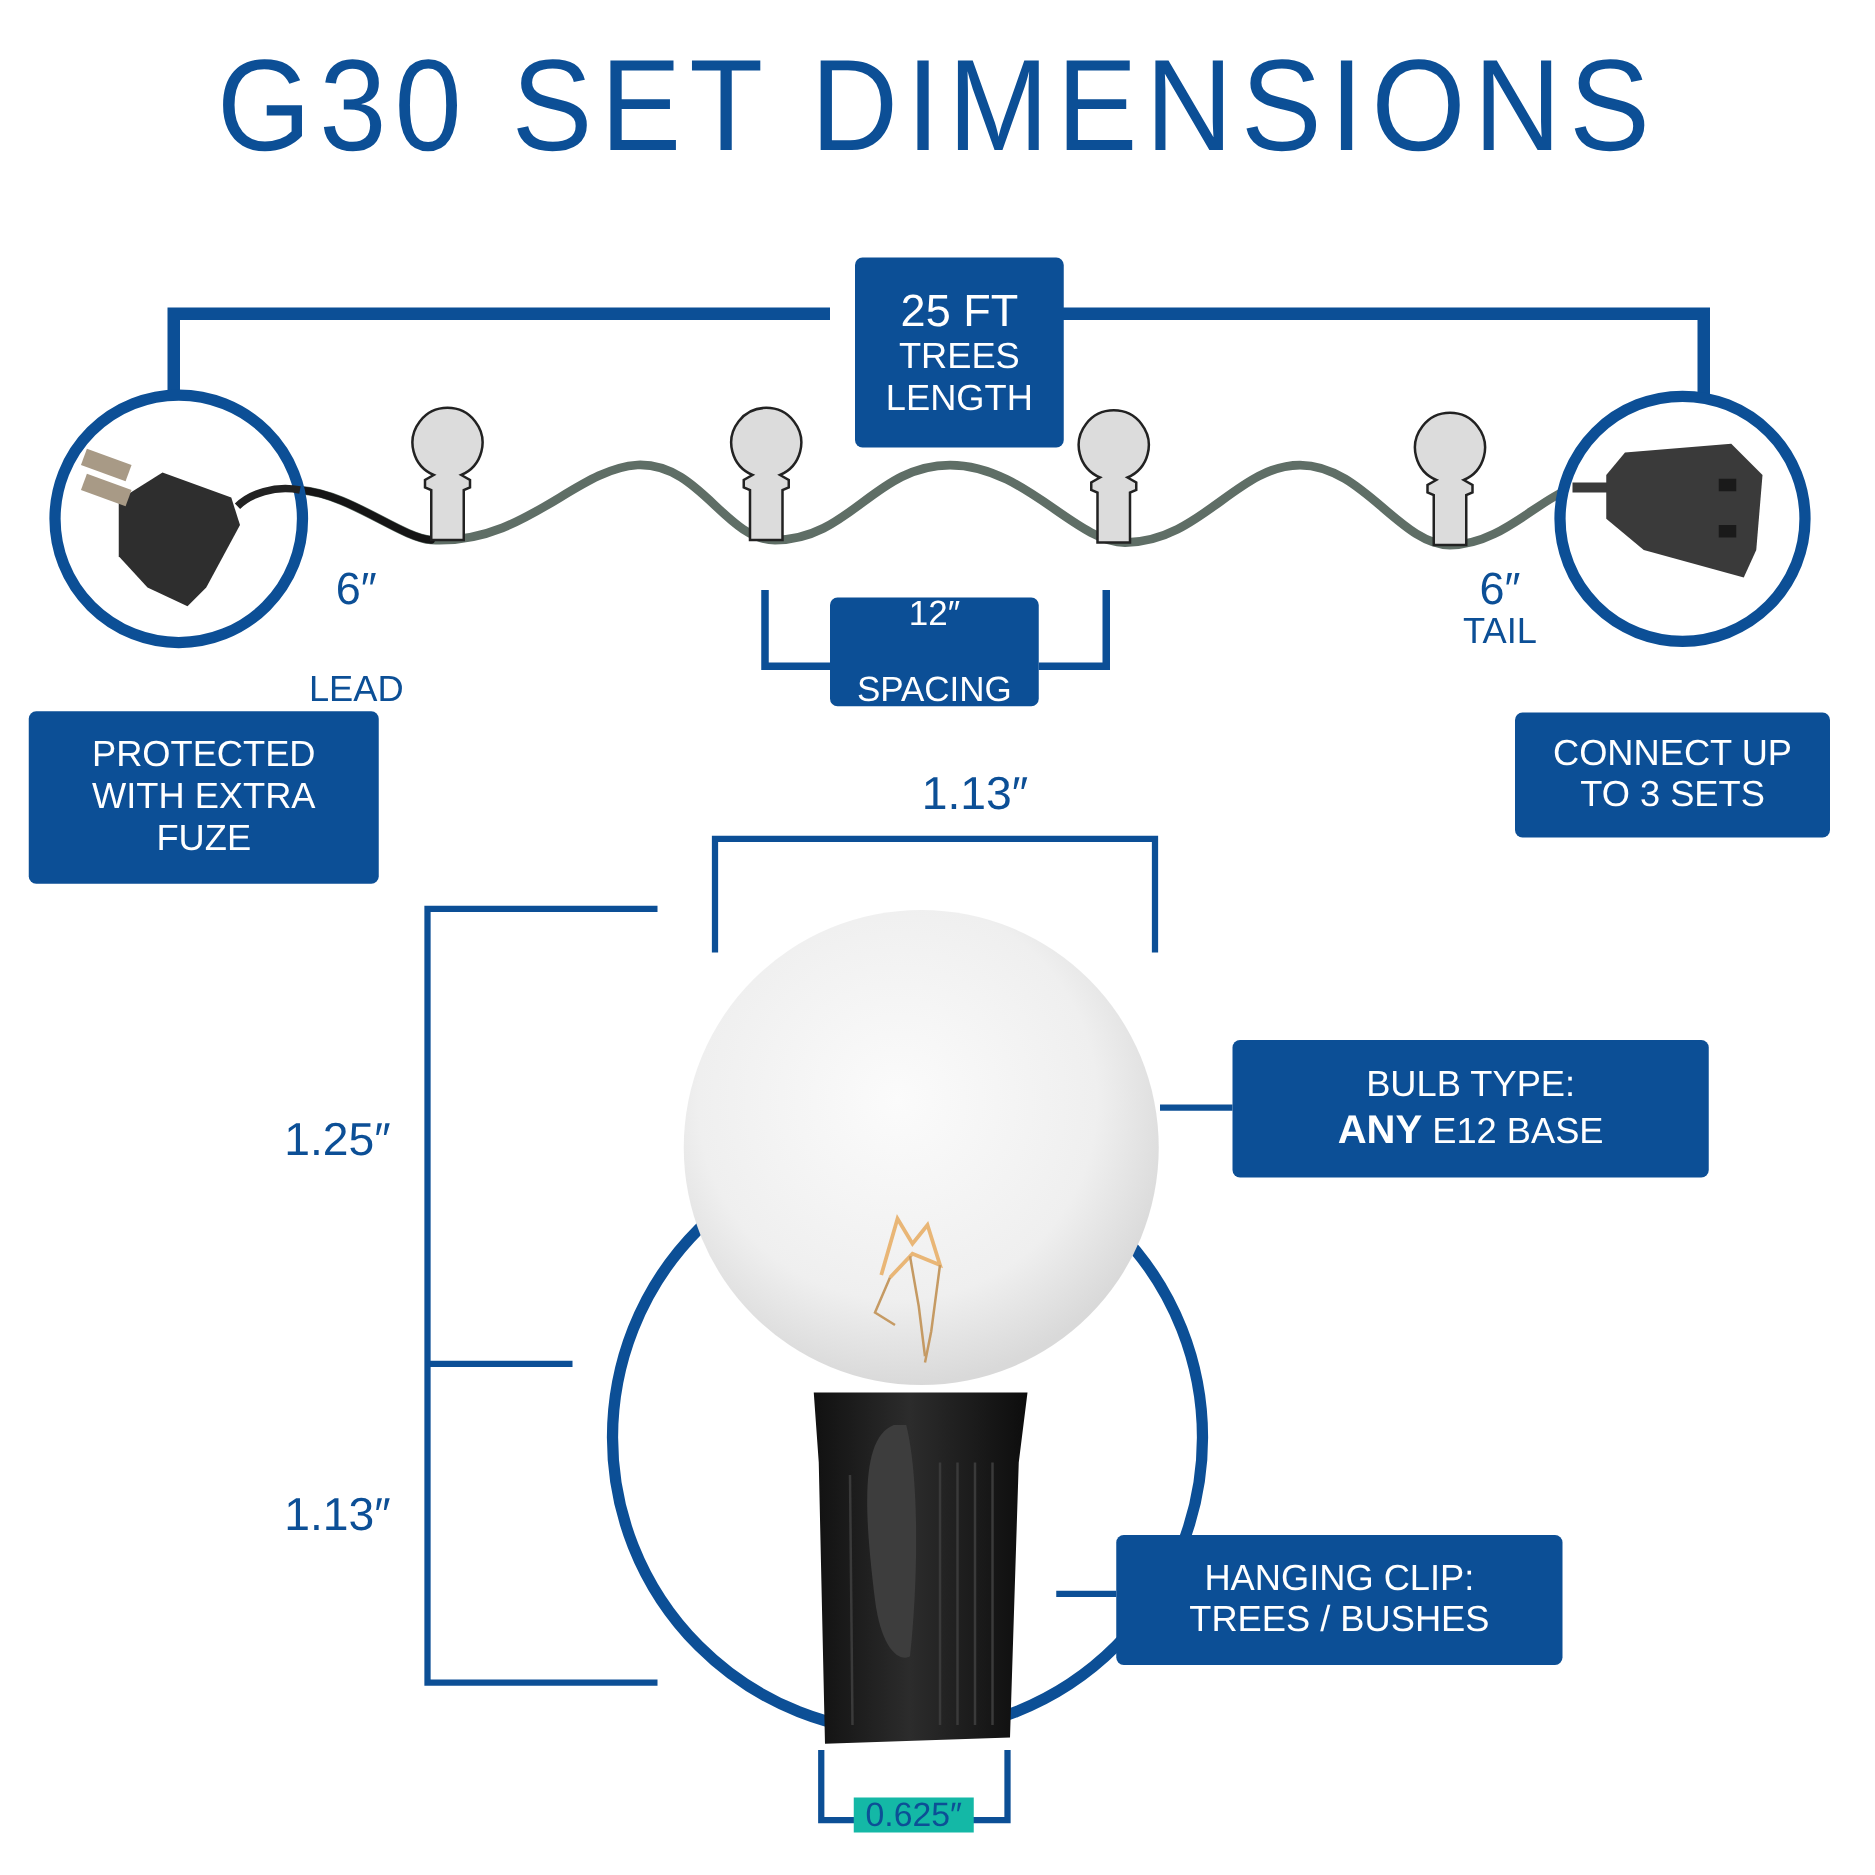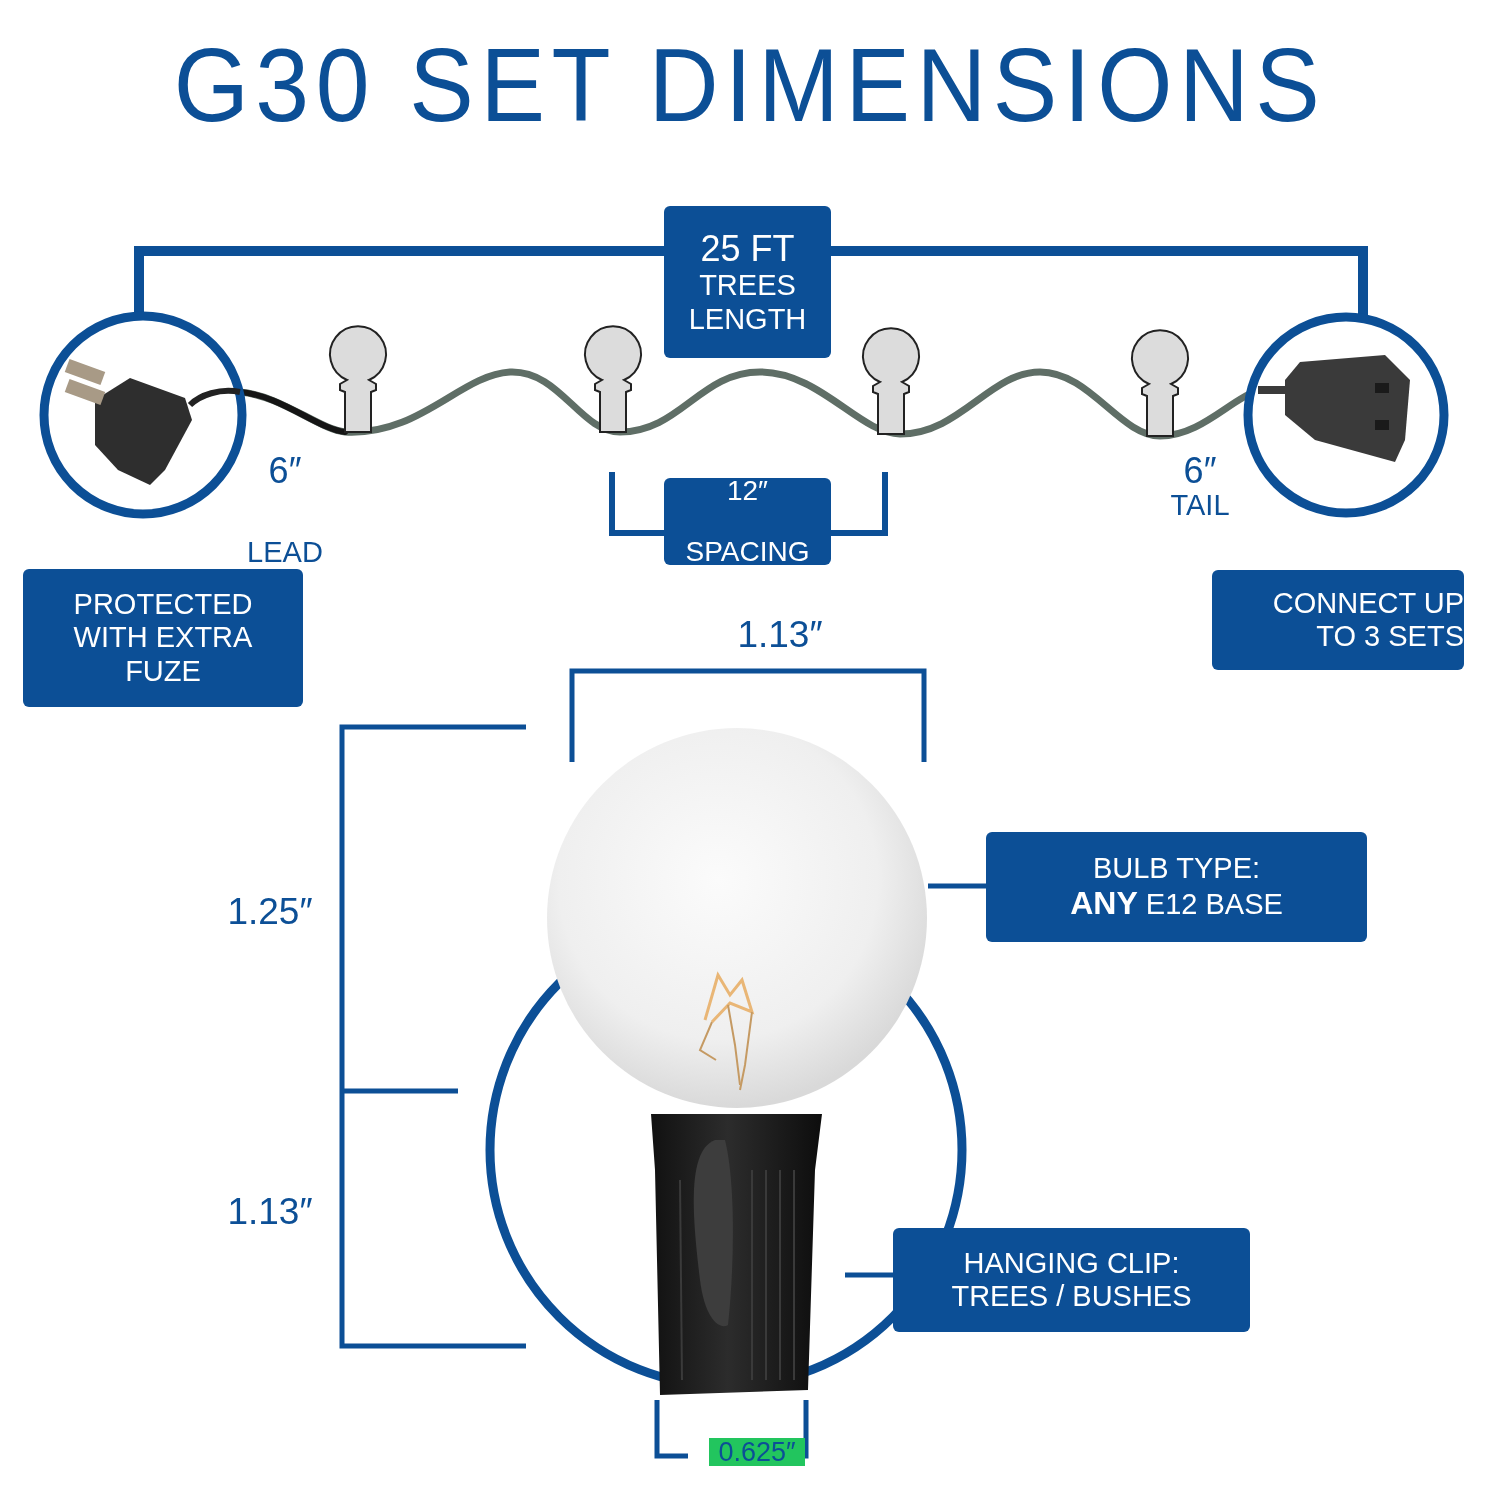--- a/index.html
+++ b/index.html
@@ -100,21 +100,21 @@
     <line x1="794" y1="1170" x2="794" y2="1380"></line>
   </g>
 
   <line x1="928" y1="886" x2="986" y2="886" stroke="#0c4f96" stroke-width="5"></line>
   <line x1="845" y1="1275" x2="893" y2="1275" stroke="#0c4f96" stroke-width="5"></line>
 
   <polyline points="657,1400 657,1456 688,1456" fill="none" stroke="#0c4f96" stroke-width="5"></polyline>
   <polyline points="775,1456 806,1456 806,1400" fill="none" stroke="#0c4f96" stroke-width="5"></polyline>
 </svg>
 
-<div class="box" style="left:664px;top:206px;width:167px;height:152px;">
+<div class="box" style="left:684px;top:206px;width:167px;height:152px;">
   <span style="font-size:36px;">25 FT</span>
   <span style="font-size:29px;">TREES</span>
   <span style="font-size:29px;">LENGTH</span>
 </div>
 
 <div class="lbl" style="left:230px;top:452px;width:110px;">
   <div style="font-size:36px;">6″</div>
   <div style="font-size:29px;margin-top:47px;">LEAD</div>
 </div>
 
@@ -127,32 +127,32 @@
   <span style="font-size:28px;">12″</span>
   <span style="font-size:28px;">SPACING</span>
 </div>
 
 <div class="box" style="left:23px;top:569px;width:280px;height:138px;font-size:29px;">
   <span>PROTECTED</span>
   <span>WITH EXTRA</span>
   <span>FUZE</span>
 </div>
 
-<div class="box" style="left:1212px;top:570px;width:252px;height:100px;font-size:29px;align-items:flex-end;">
+<div class="box" style="left:1212px;top:570px;width:252px;height:100px;font-size:29px;">
   <span>CONNECT UP</span>
   <span>TO 3 SETS</span>
 </div>
 
 <div class="lbl" style="left:690px;top:616px;width:180px;font-size:37px;">1.13″</div>
 
 <div class="lbl" style="left:205px;top:893px;width:130px;font-size:37px;">1.25″</div>
 
 <div class="lbl" style="left:205px;top:1193px;width:130px;font-size:37px;">1.13″</div>
 
-<div class="lbl" style="left:709px;top:1438px;width:96px;font-size:27px;background:#22c55e;">0.625″</div>
+<div class="lbl" style="left:683px;top:1438px;width:96px;font-size:27px;background:#14b8a6;">0.625″</div>
 
 <div class="box" style="left:986px;top:832px;width:381px;height:110px;font-size:29px;align-items:center;">
   <span>BULB TYPE:</span>
   <span>
     <b class="strong" style="font-size:32px;">ANY</b>
     <span style="display:inline;">E12 BASE</span>
   </span>
 </div>
 
 <div class="box" style="left:893px;top:1228px;width:357px;height:104px;font-size:29px;">

